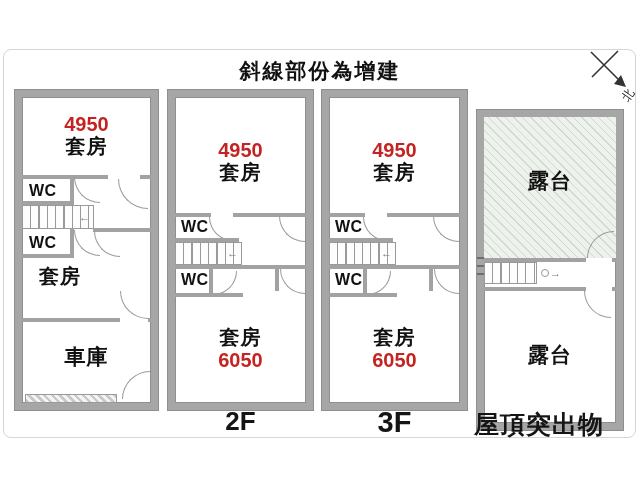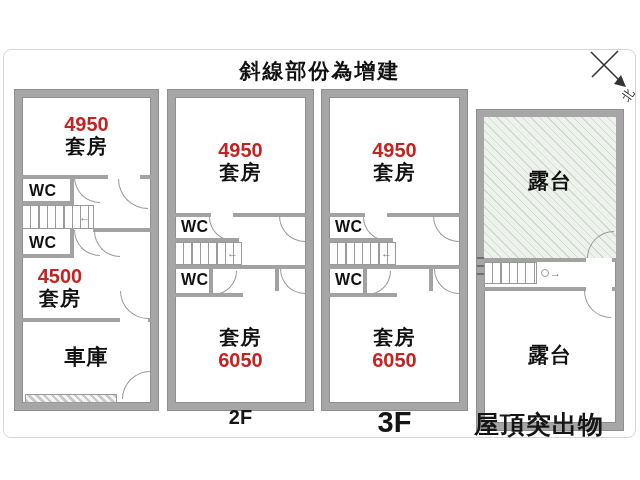--- a/index.html
+++ b/index.html
@@ -69,21 +69,20 @@
       <div class="stairs" style="left:0;top:108px;width:72px;height:24px;">
         <span class="stair-arrow" style="right:3px;top:6px;">←</span>
       </div>
       <div class="wall" style="left:71px;top:131px;width:58px;height:4px;"></div>
       <div class="arc arc-bl" style="left:72px;top:134px;width:26px;height:26px;"></div>
       <div class="wc" style="left:7px;top:137px;">WC</div>
       <div class="wall" style="left:48px;top:131px;width:4px;height:30px;"></div>
       <div class="wall" style="left:0;top:157px;width:52px;height:4px;"></div>
       <div class="arc arc-bl" style="left:52px;top:133px;width:26px;height:26px;"></div>
       <div class="cblock" style="top:168px;left:-12px;width:100px;">
-        <div class="numtxt">4500</div>
         <div class="roomtxt">套房</div>
       </div>
       <div class="arc arc-bl" style="left:98px;top:194px;width:28px;height:28px;"></div>
       <div class="wall" style="left:0;top:221px;width:98px;height:4px;"></div>
       <div class="wall" style="left:126px;top:221px;width:3px;height:4px;"></div>
       <div class="cblock" style="top:248px;">
         <div class="roomtxt" style="font-size:21px;">車庫</div>
       </div>
       <div class="arc arc-tl" style="left:100px;top:274px;width:28px;height:28px;"></div>
       <div class="shutter" style="left:3px;top:297px;width:92px;height:9px;"></div>
@@ -111,21 +110,21 @@
       <div class="wc" style="left:6px;top:174px;">WC</div>
       <div class="wall" style="left:34px;top:172px;width:4px;height:28px;"></div>
       <div class="arc arc-br" style="left:38px;top:174px;width:24px;height:24px;"></div>
       <div class="wall" style="left:0;top:196px;width:68px;height:4px;"></div>
       <div class="cblock" style="top:229px;">
         <div class="roomtxt">套房</div>
         <div class="numtxt">6050</div>
       </div>
     </div>
   </div>
-  <div class="floor-label" style="left:168px;width:145px;font-size:20px;text-align:center;">2F</div>
+  <div class="floor-label" style="left:168px;width:145px;font-size:26px;text-align:center;">2F</div>
 
   <div class="plan" style="left:322px;width:145px;">
     <div class="inner">
       <div class="cblock" style="top:42px;">
         <div class="numtxt">4950</div>
         <div class="roomtxt">套房</div>
       </div>
       <div class="wall" style="left:0;top:116px;width:36px;height:4px;"></div>
       <div class="wall" style="left:58px;top:116px;width:73px;height:4px;"></div>
       <div class="wc" style="left:6px;top:121px;">WC</div>

